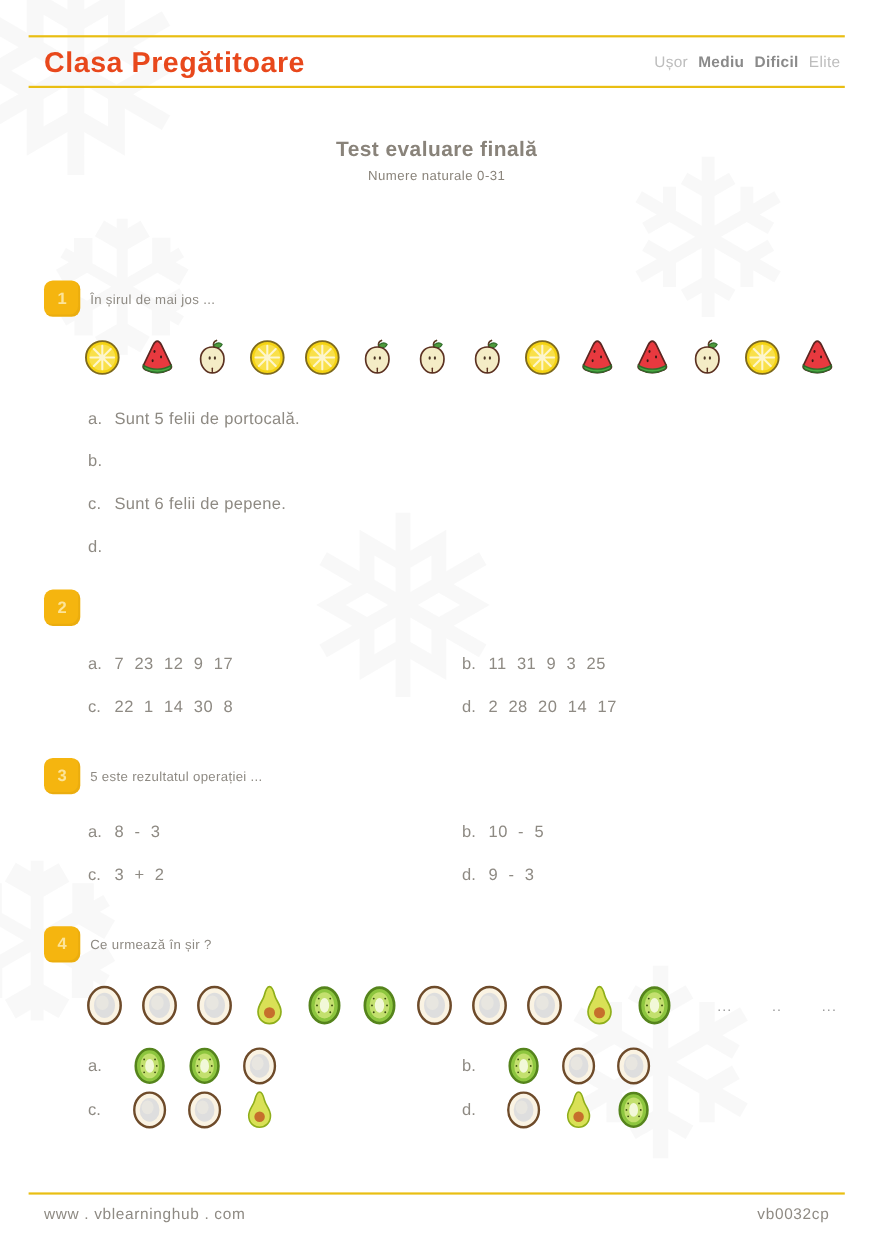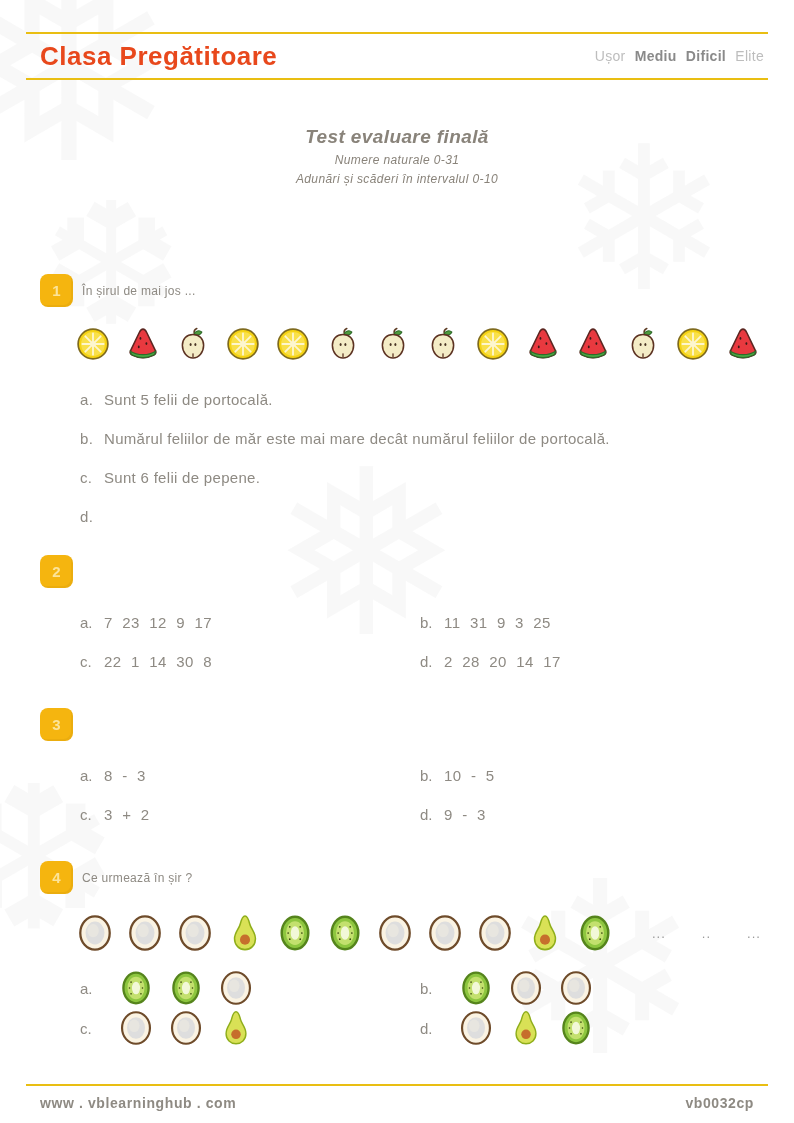--- a/index.html
+++ b/index.html
@@ -12,21 +12,21 @@
   .wm{position:absolute;color:rgba(190,190,190,0.10);z-index:0;user-select:none;line-height:1;}
   .content{position:relative;z-index:1;}
   .rule{height:2px;background:#E9BE12;margin:0 26px;}
   .rule-top{margin-top:32px;}
   .header{display:flex;align-items:center;justify-content:space-between;
     height:44px;padding:0 30px 0 40px;}
   .app-title{font-size:26px;font-weight:bold;letter-spacing:.5px;color:#E8481C;margin:0;}
   .levels{font-size:14px;letter-spacing:.3px;white-space:nowrap;}
   .lvl{color:#BDBDBD;margin-left:5px;}
   .lvl.active{color:#8A8A8A;font-weight:bold;}
-  .test-title{text-align:center;margin-top:46px;color:#89837A;letter-spacing:.4px;font-style:italic;}
+  .test-title{text-align:center;margin-top:46px;color:#89837A;letter-spacing:.4px;}
   .tt1{font-size:19px;font-weight:bold;margin:0 0 5px 0;}
   .tt2,.tt3{font-size:12px;margin:0 0 5px 0;}
   .q-head{display:flex;align-items:center;padding-left:40px;}
   .badge{width:33px;height:33px;border-radius:8px;background:#F5B50F;
     color:#FCE49A;font-size:15px;font-weight:bold;
     display:flex;align-items:center;justify-content:center;flex:0 0 auto;
     box-shadow:inset -2px -2px 0 rgba(0,0,0,0.04);}
   .q-text{margin-left:9px;font-size:12px;letter-spacing:.3px;}
   .q1{margin-top:88px;}
   .q2{margin-top:30px;}
@@ -41,21 +41,21 @@
   .options1 li{margin-bottom:22px;font-size:15px;letter-spacing:.3px;display:flex;}
   .opt-letter{width:24px;flex:0 0 auto;}
   .options2{display:grid;grid-template-columns:340px auto;row-gap:22px;
     padding-left:80px;margin-top:26px;font-size:15px;}
   .opt{display:flex;align-items:center;}
   .opt .num{white-space:pre;letter-spacing:.5px;}
   .optf-grid{display:grid;grid-template-columns:340px auto;row-gap:4px;
     padding-left:80px;margin-top:18px;font-size:15px;}
   .optf{display:flex;align-items:center;gap:14px;}
   .optf .fruit{width:36px;height:36px;}
-  .footer{position:absolute;left:0;right:0;bottom:12px;z-index:1;font-weight:bold;}
+  .footer{position:absolute;left:0;right:0;bottom:12px;z-index:1;}
   .footer-row{display:flex;justify-content:space-between;padding:9px 40px 0 40px;
     font-size:14px;letter-spacing:.6px;color:#8E8A83;}
   svg.defs{position:absolute;width:0;height:0;}
 </style>
 </head>
 <body>
 
 <svg class="defs" aria-hidden="true">
   <defs>
     <symbol id="f-orange" viewBox="0 0 40 40">
@@ -129,21 +129,20 @@
         <span class="lvl active">Dificil</span>
         <span class="lvl">Elite</span>
       </div>
     </div>
 
     <div class="rule"></div>
 
     <div class="test-title">
       <p class="tt1">Test evaluare finală</p>
       <p class="tt2">Numere naturale 0-31</p>
-      <p class="tt3">Adunări și scăderi în intervalul 0-10</p>
     </div>
 
     <section class="q1">
       <div class="q-head">
         <span class="badge">1</span>
         <span class="q-text">În șirul de mai jos ...</span>
       </div>
       <div class="fruit-row">
           <svg class="fruit" viewBox="0 0 40 40">
             <use href="#f-orange" xlink:href="#f-orange"></use>
@@ -188,21 +187,20 @@
             <use href="#f-watermelon" xlink:href="#f-watermelon"></use>
           </svg>
         </div>
       <ul class="options1">
         <li>
           <span class="opt-letter">a.</span>
           <span>Sunt 5 felii de portocală.</span>
         </li>
         <li>
           <span class="opt-letter">b.</span>
-          <span>Numărul feliilor de măr este mai mare decât numărul feliilor de portocală.</span>
         </li>
         <li>
           <span class="opt-letter">c.</span>
           <span>Sunt 6 felii de pepene.</span>
         </li>
         <li>
           <span class="opt-letter">d.</span>
         </li>
       </ul>
     </section>
@@ -227,20 +225,21 @@
         <div class="opt">
           <span class="opt-letter">d.</span>
           <span class="num">2  28  20  14  17</span>
         </div>
       </div>
     </section>
 
     <section class="q3">
       <div class="q-head">
         <span class="badge">3</span>
+        <span class="q-text">5 este rezultatul operației ...</span>
       </div>
       <div class="options2">
         <div class="opt">
           <span class="opt-letter">a.</span>
           <span class="num">8  -  3</span>
         </div>
         <div class="opt">
           <span class="opt-letter">b.</span>
           <span class="num">10  -  5</span>
         </div>

